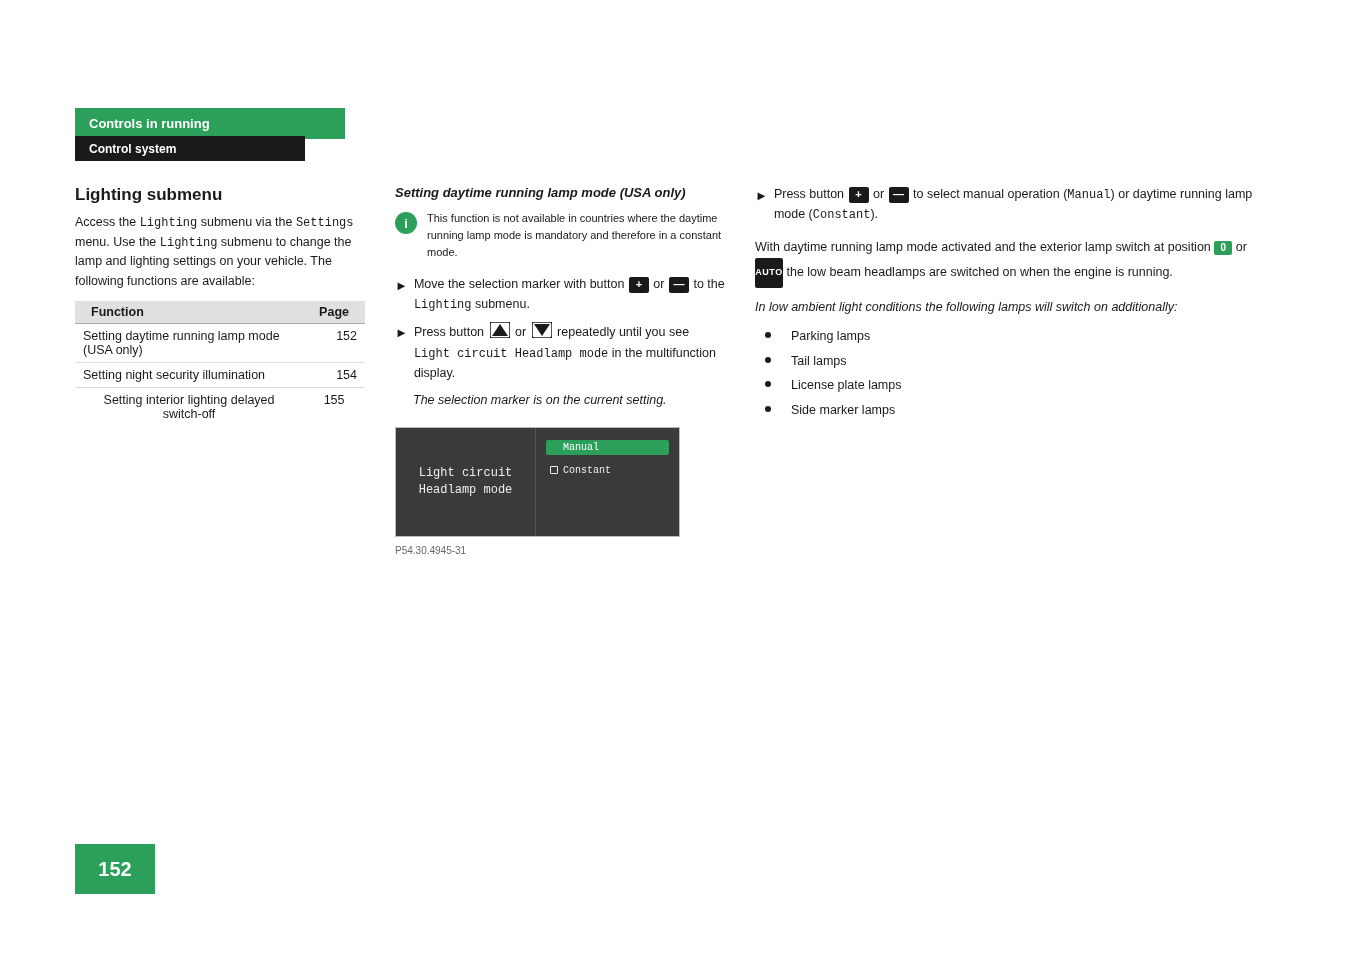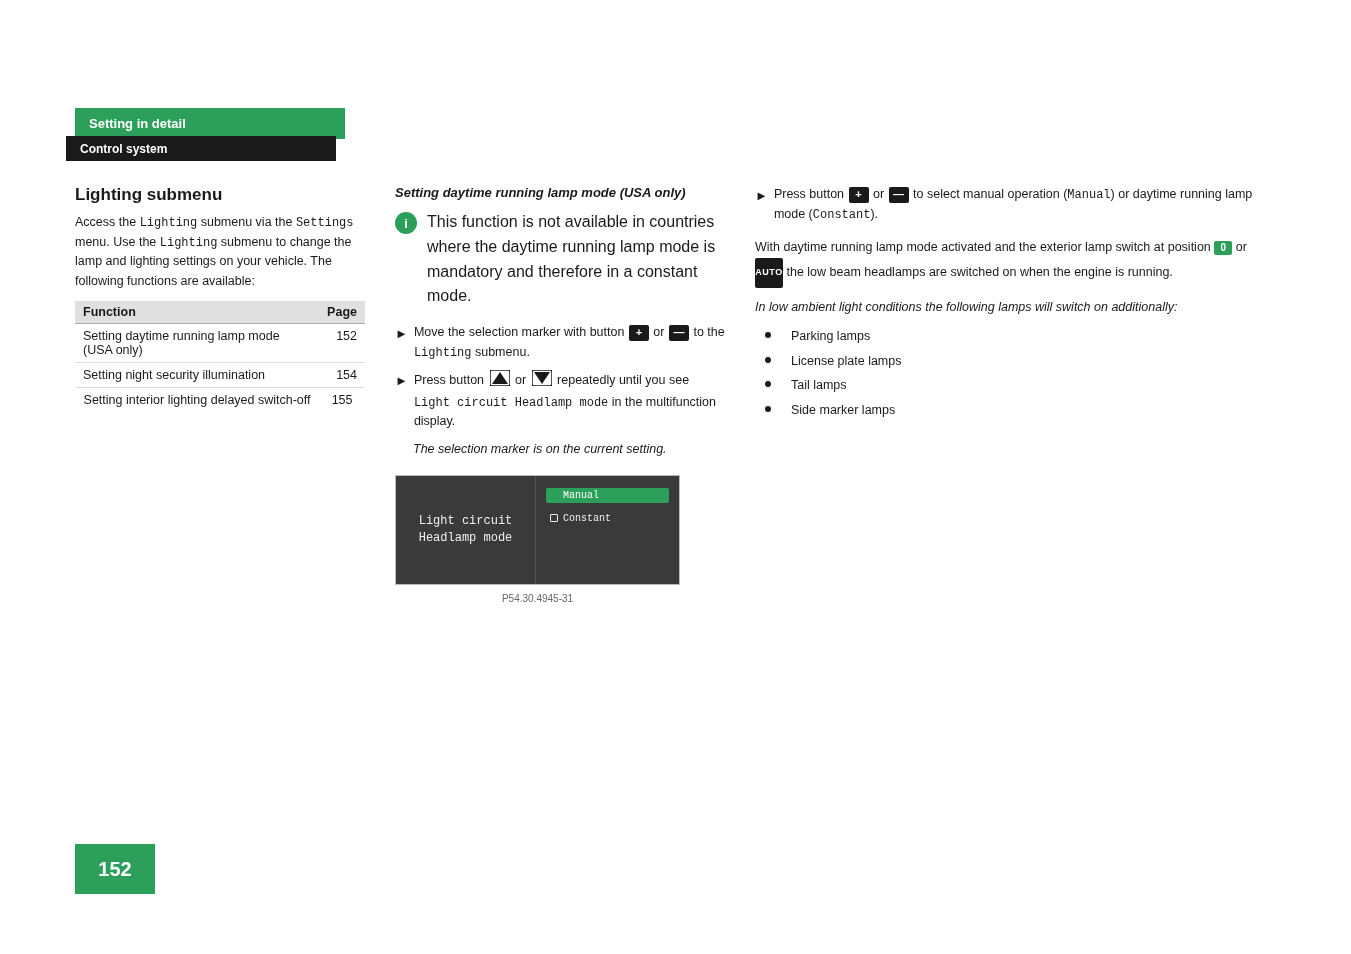--- a/index.html
+++ b/index.html
@@ -30,22 +30,22 @@
       padding: 8px 14px;
     }
     .header-bar-title {
       color: #fff;
       font-weight: bold;
       font-size: 13px;
     }
     .subheader-bar {
       position: absolute;
       top: 136px;
-      left: 66px;
-      width: 270px;
+      left: 75px;
+      width: 230px;
       background: #1a1a1a;
       padding: 5px 14px;
     }
     .subheader-bar-title {
       color: #fff;
       font-weight: bold;
       font-size: 12px;
     }
 
     
@@ -87,21 +87,21 @@
     
     .function-table {
       width: 100%;
       border-collapse: collapse;
       margin-top: 10px;
       font-size: 12.5px;
     }
     .function-table th {
       background: #e0e0e0;
       font-weight: bold;
-      padding: 4px 8px;
+      padding: 4px 16px;
       text-align: left;
       border-bottom: 1px solid #aaa;
     }
     .function-table td {
       padding: 5px 8px;
       border-bottom: 1px solid #ddd;
       vertical-align: top;
     }
     .function-table tr:last-child td {
       border-bottom: none;
@@ -143,21 +143,21 @@
       color: white;
       font-weight: bold;
       font-size: 13px;
       display: flex;
       align-items: center;
       justify-content: center;
       flex-shrink: 0;
       margin-top: 2px;
     }
     .info-text {
-      font-size: 16px;
+      font-size: 11px;
       line-height: 1.55;
     }
 
     
     .bullet-item {
       display: flex;
       gap: 6px;
       margin-bottom: 8px;
       align-items: flex-start;
       font-size: 12.5px;
@@ -252,21 +252,21 @@
     .dot-filled {
       width: 8px;
       height: 8px;
       background: #2ca05a;
       border-radius: 1px;
       display: inline-block;
     }
     .display-caption {
       font-size: 10px;
       color: #666;
-      text-align: center;
+      text-align: left;
       width: 285px;
     }
 
     
     .right-col {
       flex: 1;
       padding-left: 10px;
     }
 
     
@@ -337,21 +337,21 @@
       font-weight: bold;
       font-size: 20px;
     }
   </style>
 </head>
 <body>
 
 <div class="page-container">
 
   <div class="header-bar">
-    <span class="header-bar-title">Setting in detail</span>
+    <span class="header-bar-title">Controls in running</span>
   </div>
 
   <div class="subheader-bar">
     <span class="subheader-bar-title">Control system</span>
   </div>
 
   <div class="content">
 
     <div class="left-col">
       <div class="section-title">Lighting submenu</div>
@@ -472,25 +472,25 @@
         In low ambient light conditions the following lamps will switch on additionally:
       </div>
 
       <div class="dot-list">
         <div class="dot-list-item">
           <div class="dot-bullet"></div>
           <span>Parking lamps</span>
         </div>
         <div class="dot-list-item">
           <div class="dot-bullet"></div>
-          <span>License plate lamps</span>
+          <span>Tail lamps</span>
         </div>
         <div class="dot-list-item">
           <div class="dot-bullet"></div>
-          <span>Tail lamps</span>
+          <span>License plate lamps</span>
         </div>
         <div class="dot-list-item">
           <div class="dot-bullet"></div>
           <span>Side marker lamps</span>
         </div>
       </div>
     </div>
 
   </div>
 

